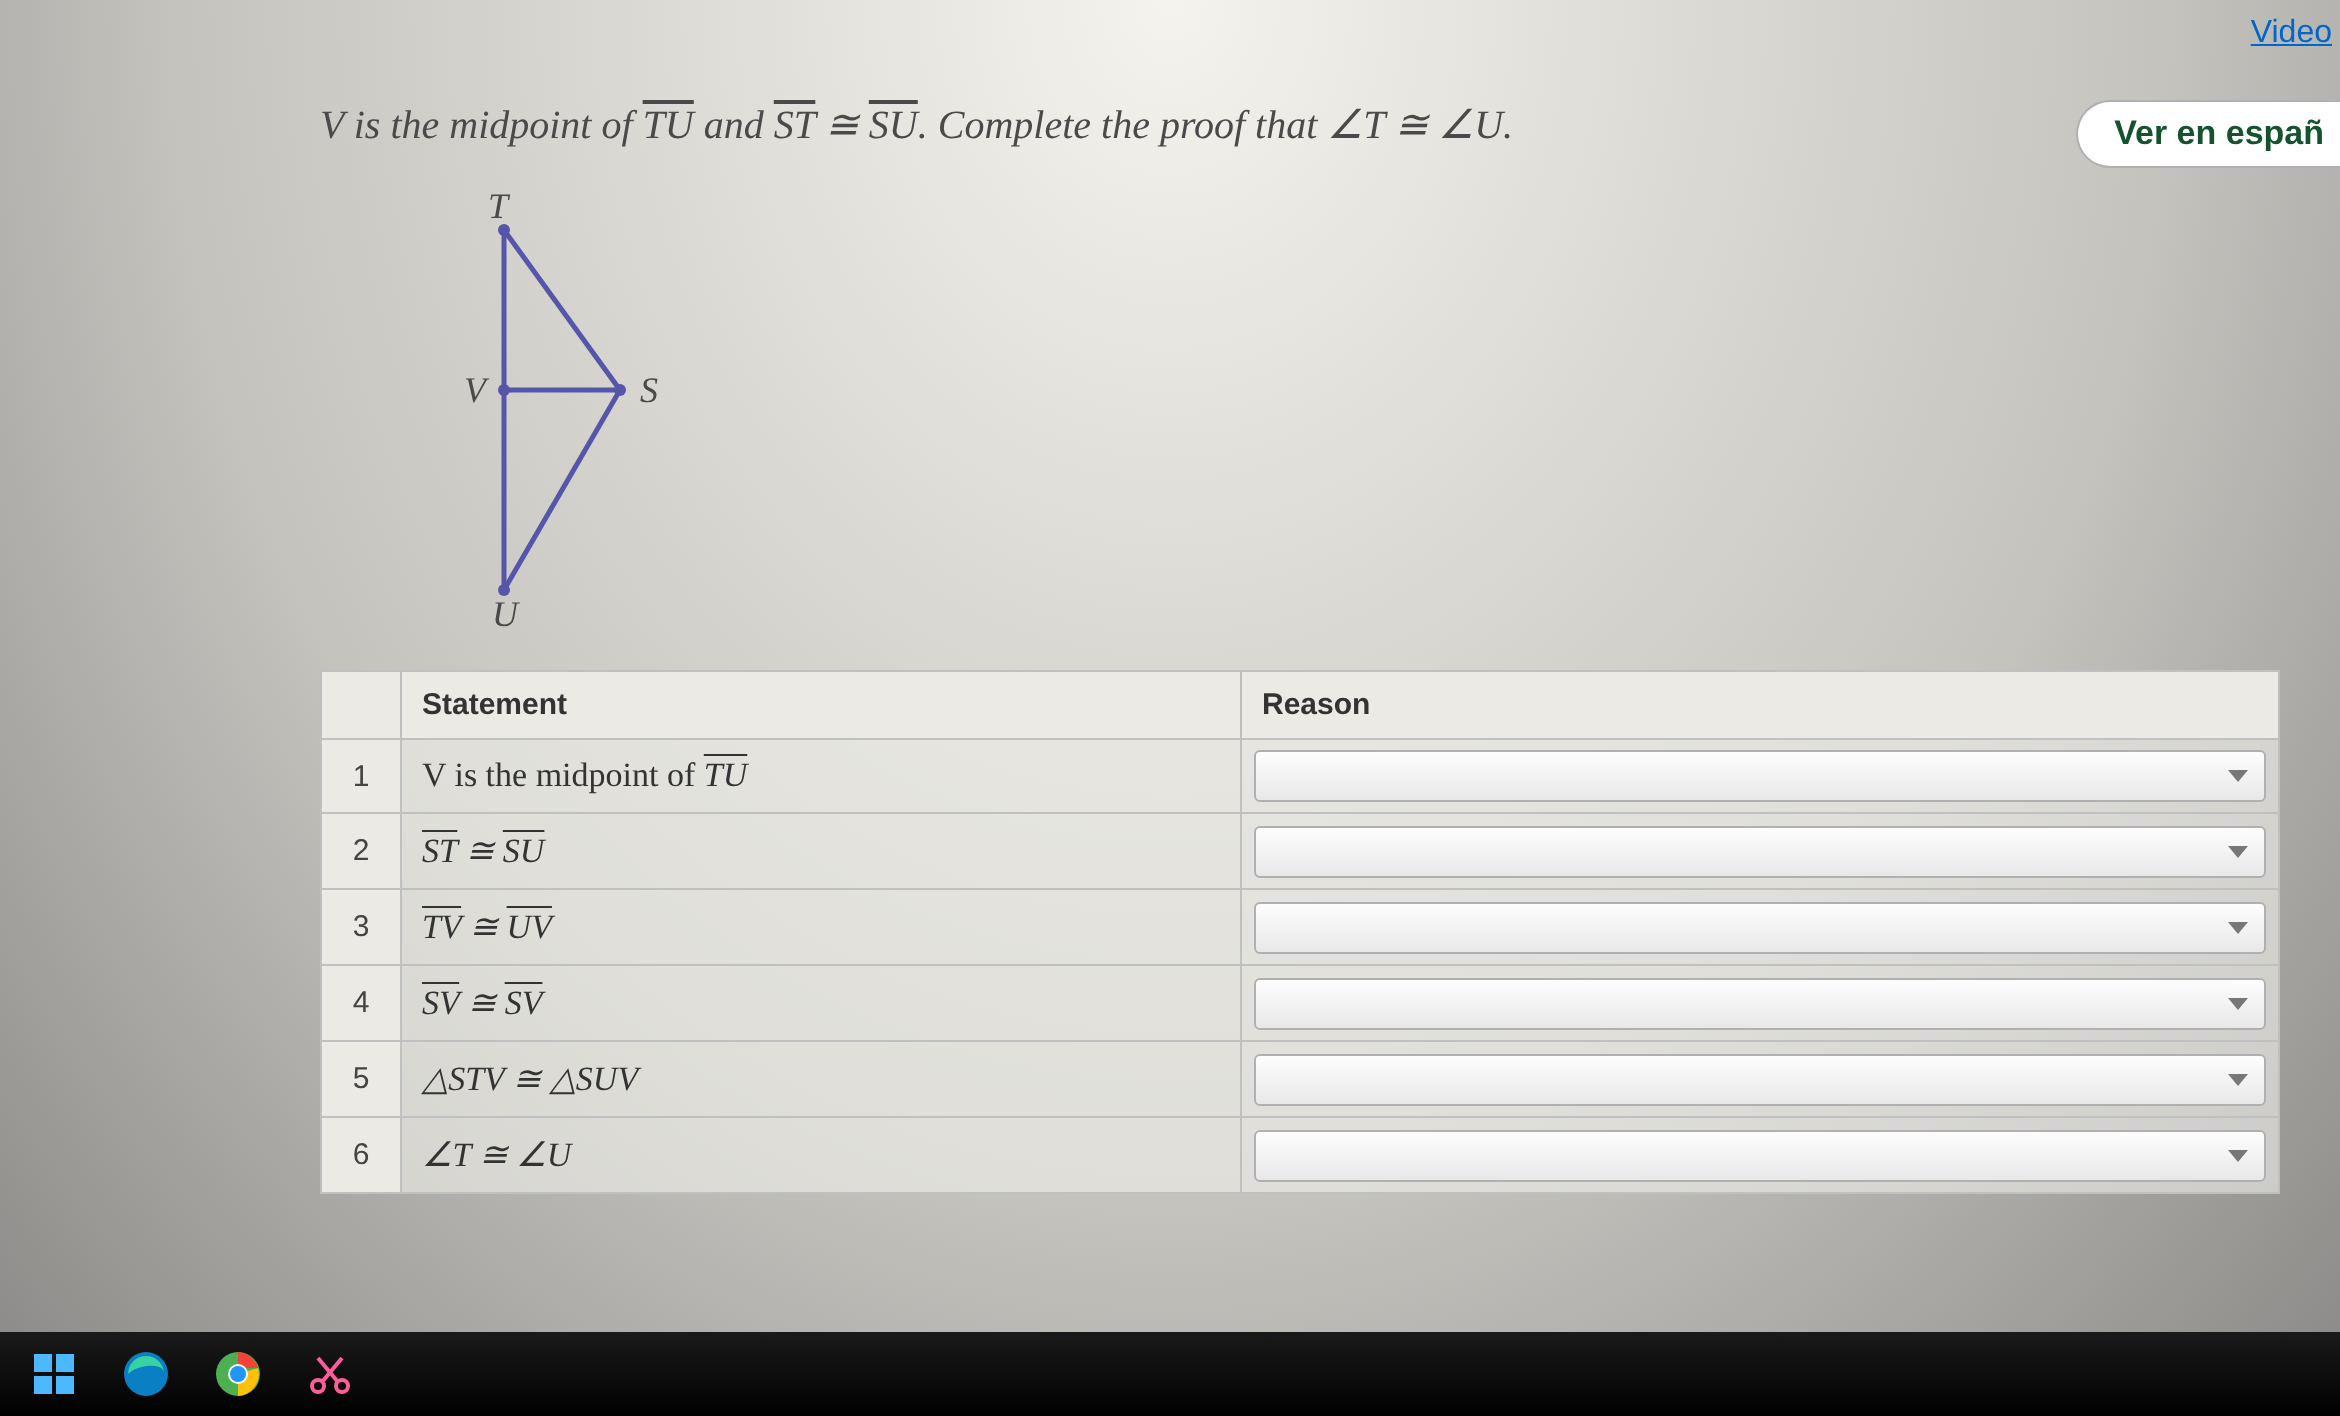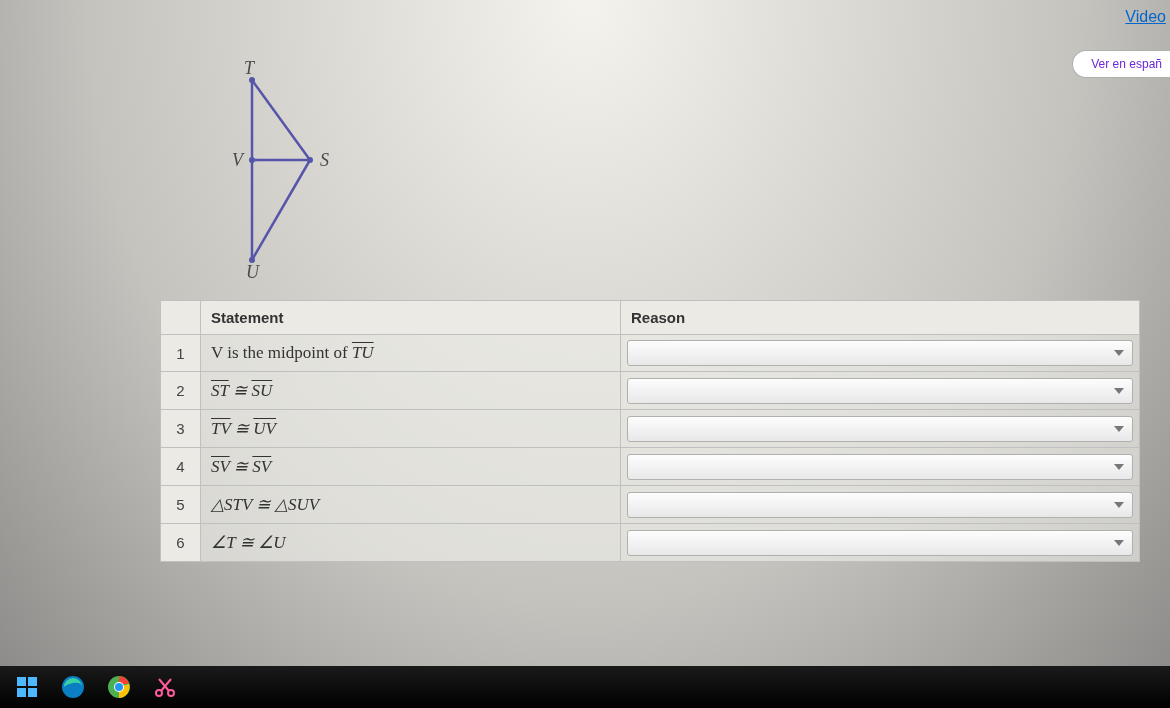--- a/index.html
+++ b/index.html
@@ -29,23 +29,24 @@
       font-size: 16px;
       text-decoration: underline;
       padding-right: 4px;
     }
     .lang-button {
       background: #fff;
       border: 1px solid #b0b0b0;
       border-right: none;
       border-radius: 20px 0 0 20px;
       padding: 6px 8px 6px 18px;
-      font-size: 12px;
-      color: #6d28d9;
+      font-size: 17px;
+      color: #14532d;
       cursor: pointer;
+      font-weight: bold;
     }
     .content {
       padding: 50px 0 0 160px;
     }
     .problem-text {
       font-family: Georgia, serif;
       font-style: italic;
       font-size: 20px;
       color: #4a4a4a;
       margin-bottom: 20px;
@@ -148,20 +149,23 @@
   </style>
 </head>
 <body>
 
 <div class="top-links">
   <a class="video-link">Video</a>
   <button class="lang-button">Ver en españ</button>
 </div>
 
 <div class="content">
+  <div class="problem-text">
+    <span>V is the midpoint of </span><span class="overline">TU</span><span> and </span><span class="overline">ST</span><span> ≅ </span><span class="overline">SU</span><span>. Complete the proof that ∠</span><span>T</span><span> ≅ ∠</span><span>U</span><span>.</span>
+  </div>
 
   <div class="diagram">
     <svg width="160" height="220" viewBox="0 0 160 220">
       <line x1="42" y1="20" x2="42" y2="100" stroke="#5555aa" stroke-width="2.5"></line>
       <line x1="42" y1="100" x2="42" y2="200" stroke="#5555aa" stroke-width="2.5"></line>
       <line x1="42" y1="20" x2="100" y2="100" stroke="#5555aa" stroke-width="2.5"></line>
       <line x1="42" y1="200" x2="100" y2="100" stroke="#5555aa" stroke-width="2.5"></line>
       <line x1="42" y1="100" x2="100" y2="100" stroke="#5555aa" stroke-width="2.5"></line>
       <circle cx="42" cy="20" r="3" fill="#5555aa"></circle>
       <circle cx="42" cy="100" r="3" fill="#5555aa"></circle>

